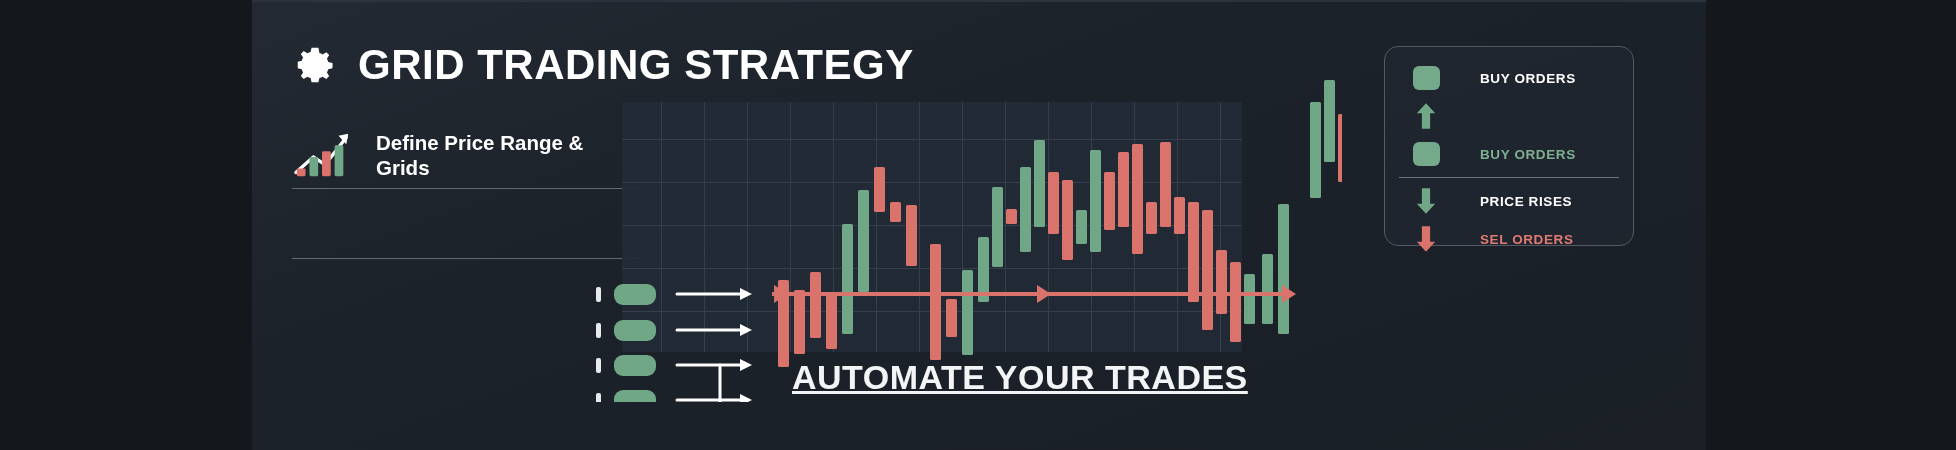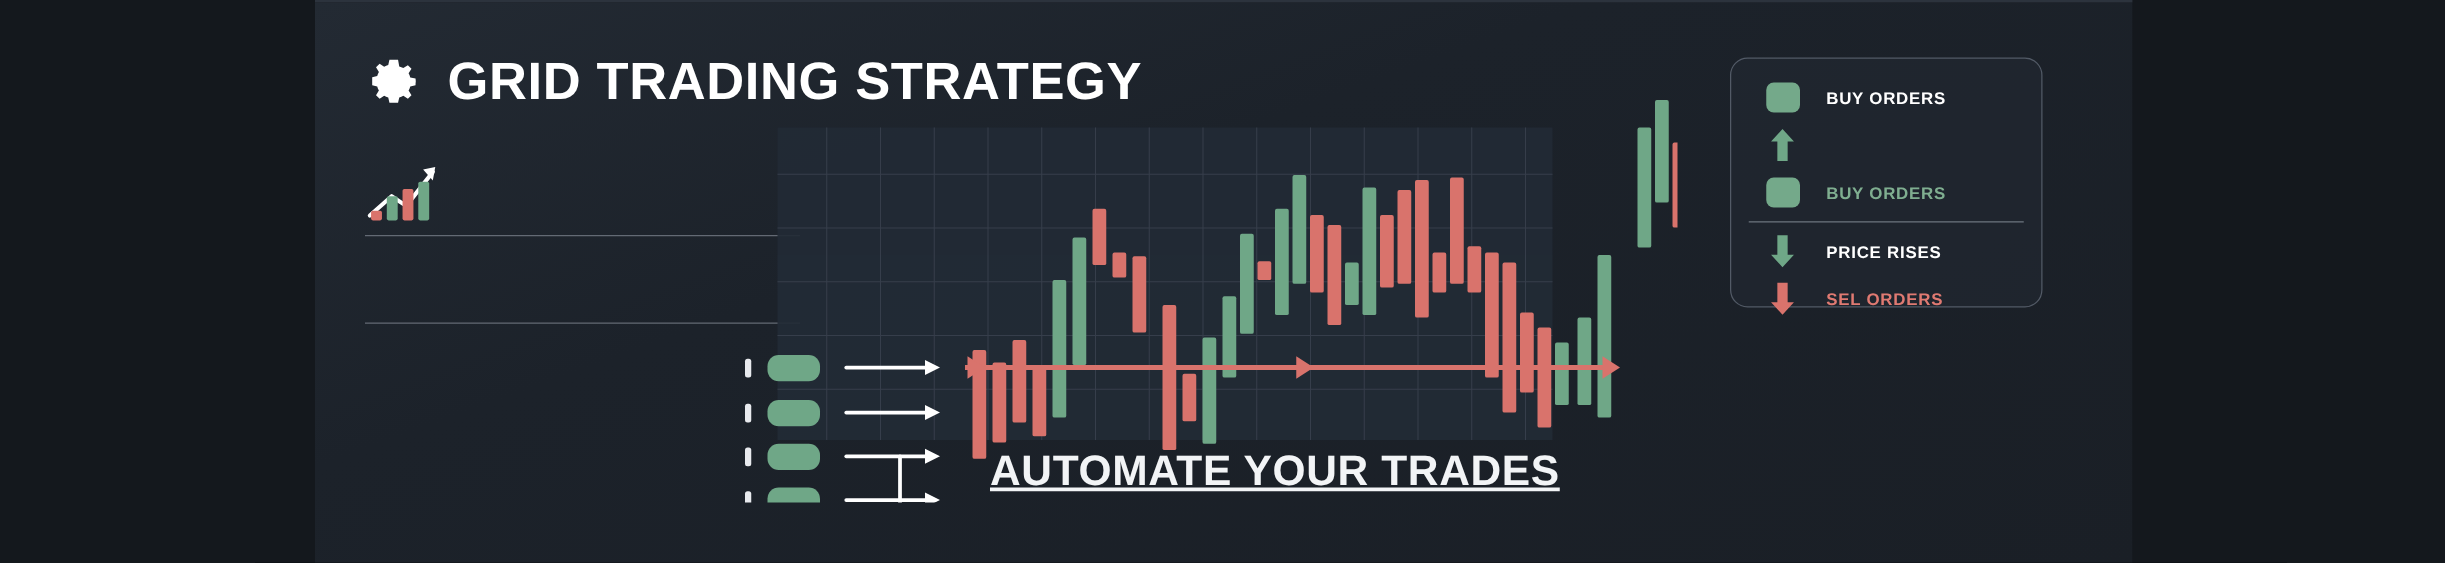--- a/index.html
+++ b/index.html
@@ -44,21 +44,21 @@
   #automate{position:absolute;left:200px;top:296px;font-size:34px;font-weight:bold;
             color:#f2f4f6;letter-spacing:.5px;white-space:nowrap;text-decoration:underline;}
 
   
   #legend{position:absolute;left:1132px;top:44px;width:250px;height:200px;
           border:1.5px solid #525a66;border-radius:14px;
           background:rgba(35,42,51,.55);padding:0;box-sizing:border-box;}
   .leg-row{display:flex;align-items:center;height:38px;padding-left:26px;gap:20px;}
   .leg-sym{width:30px;height:30px;flex:none;display:flex;align-items:center;justify-content:center;}
   .leg-swatch{width:27px;height:24px;border-radius:6px;background:#74a98a;}
-  .leg-text{font-size:13.5px;font-weight:bold;letter-spacing:.6px;white-space:nowrap;}
+  .leg-text{font-size:13.5px;font-weight:bold;letter-spacing:.6px;white-space:nowrap;margin-left:19px;}
   #leg-div{margin:4px 14px 4px 14px;height:1px;background:#6d757f;}
 </style>
 </head>
 <body>
 
 <div id="root">
 
   <div id="frame-left"></div>
   <div id="frame-right"></div>
 
@@ -75,20 +75,21 @@
 
       <div class="feature" style="top:122px">
         <svg class="feat-icon" viewBox="0 0 64 64">
           <path d="M4 50 L22 34 L34 42 L56 14" stroke="#ffffff" stroke-width="3.4" fill="none" stroke-linecap="round" stroke-linejoin="round"></path>
           <path d="M48 12 L58 10 L56 21 Z" fill="#ffffff"></path>
           <rect x="5" y="46" width="9" height="8" rx="1.5" fill="#d9736c"></rect>
           <rect x="18" y="34" width="9" height="20" rx="1.5" fill="#6fa787"></rect>
           <rect x="31" y="28" width="9" height="26" rx="1.5" fill="#d9736c"></rect>
           <rect x="44" y="22" width="9" height="32" rx="1.5" fill="#6fa787"></rect>
         </svg>
+        <div class="feat-label">Define Price Range &amp; Grids</div>
       </div>
 
       <div class="divider" style="top:186px"></div>
 
 
       <div class="divider" style="top:256px"></div>
 
     </div>
 
     <div id="chart-wrap">

